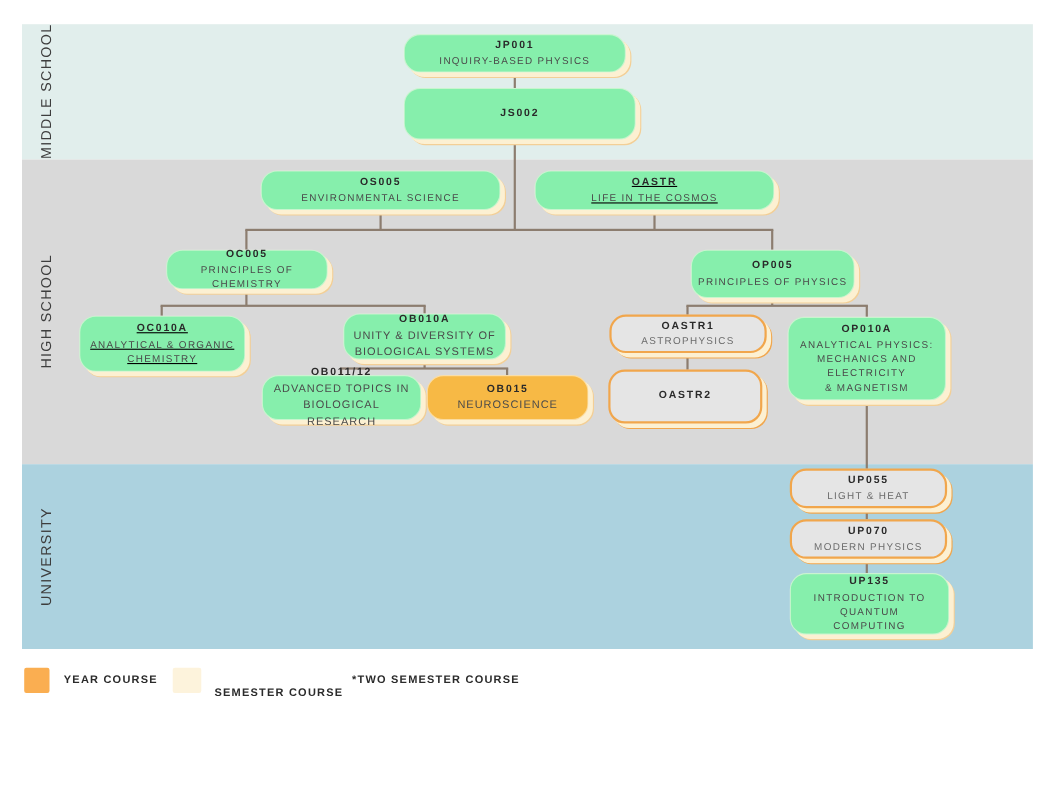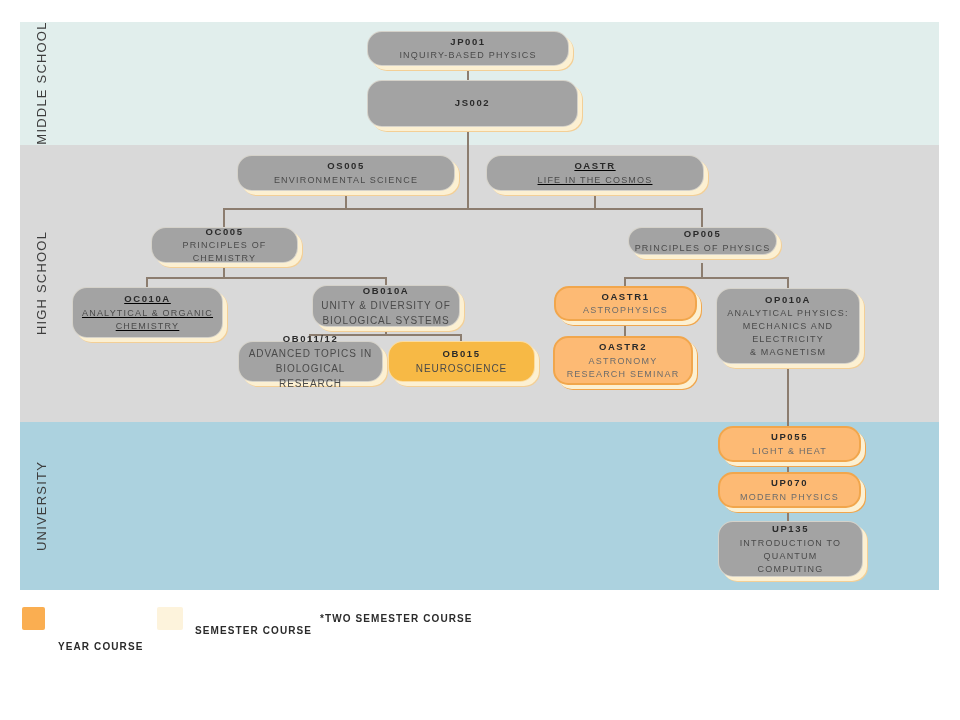--- a/index.html
+++ b/index.html
@@ -17,27 +17,27 @@
   .conn{position:absolute;background:#8c7d6f;z-index:1;}
   .v{width:2px;}
   .h{height:2px;}
   .node{
     position:absolute;z-index:2;box-sizing:border-box;
     border-radius:15px;
     display:flex;flex-direction:column;justify-content:center;align-items:center;
     text-align:center;padding:2px 4px;
   }
   .node.year{
-    background:#a3a3a3;
+    background:#86efac;
     border:1px solid rgba(255,250,235,0.55);
     box-shadow:4px 4px 0 #fcf0d2, 5px 5px 0 #f3cf96;
   }
   .node.year.alt{background:#f7b945;}
   .node.semester{
-    background:#fdba74;
+    background:#e5e5e5;
     border:2px solid #f1a64c;
     box-shadow:4px 4px 0 #fcf0d2, 5px 5px 0 #f1a64c;
   }
   .code{
     font-weight:bold;font-size:9.5px;letter-spacing:1.6px;color:#2a2a2a;line-height:1.5;
   }
   .title{
     font-size:9px;letter-spacing:1.2px;color:#4a4a4a;line-height:1.45;white-space:pre-line;
   }
   .semester .title{color:#6c6c6c;}
@@ -106,21 +106,21 @@
   <div class="node year" style="left:486px;top:155px;width:218px;height:36px;text-decoration:underline;">
     <div class="code">OASTR</div>
     <div class="title">LIFE IN THE COSMOS</div>
   </div>
 
   <div class="node year" style="left:151px;top:227px;width:147px;height:36px;">
     <div class="code">OC005</div>
     <div class="title">PRINCIPLES OF CHEMISTRY</div>
   </div>
 
-  <div class="node year" style="left:628px;top:227px;width:149px;height:28px;">
+  <div class="node year" style="left:628px;top:227px;width:149px;height:44px;">
     <div class="code">OP005</div>
     <div class="title">PRINCIPLES OF PHYSICS</div>
   </div>
 
   <div class="node year" style="left:72px;top:287px;width:151px;height:51px;text-decoration:underline;">
     <div class="code">OC010A</div>
     <div class="title">ANALYTICAL &amp; ORGANIC
 CHEMISTRY</div>
   </div>
 
@@ -141,22 +141,20 @@
     <div class="title">NEUROSCIENCE</div>
   </div>
 
   <div class="node semester" style="left:554px;top:286px;width:143px;height:35px;">
     <div class="code">OASTR1</div>
     <div class="title">ASTROPHYSICS</div>
   </div>
 
   <div class="node semester" style="left:553px;top:336px;width:140px;height:49px;">
     <div class="code">OASTR2</div>
-    <div class="title">ASTRONOMY
-RESEARCH SEMINAR</div>
   </div>
 
   <div class="node year" style="left:716px;top:288px;width:144px;height:76px;">
     <div class="code">OP010A</div>
     <div class="title">ANALYTICAL PHYSICS:
 MECHANICS AND
 ELECTRICITY
 &amp; MAGNETISM</div>
   </div>
 
@@ -172,19 +170,19 @@
 
   <div class="node year" style="left:718px;top:521px;width:145px;height:56px;">
     <div class="code">UP135</div>
     <div class="title">INTRODUCTION TO
 QUANTUM
 COMPUTING</div>
   </div>
 
   <div class="legend" style="left:0;top:0;width:960px;height:0;">
     <div class="swatch" style="left: 22px; top: 607px; width: 23px; height: 23px; background: rgb(250, 174, 81);"></div>
-    <div class="legend-label" style="left:58px;top:607px;margin-top:28px;">YEAR COURSE</div>
+    <div class="legend-label" style="left:58px;top:607px;">YEAR COURSE</div>
     <div class="swatch" style="left: 157px; top: 607px; width: 26px; height: 23px; background: rgb(253, 243, 220);"></div>
     <div class="legend-label" style="left:195px;top:619px;">SEMESTER COURSE</div>
     <div class="legend-label" style="left:320px;top:607px;">*TWO SEMESTER COURSE</div>
   </div>
 
 </div>
 
 </body></html>

